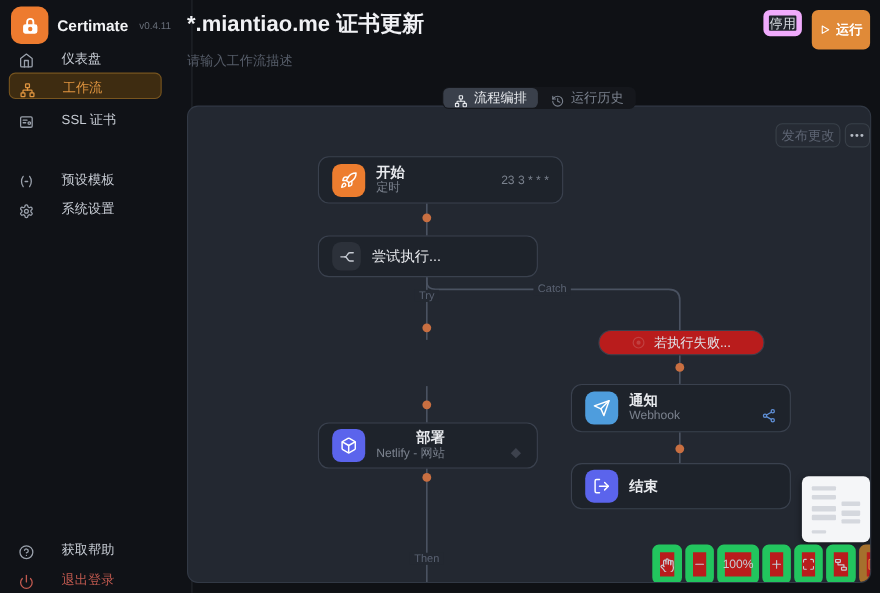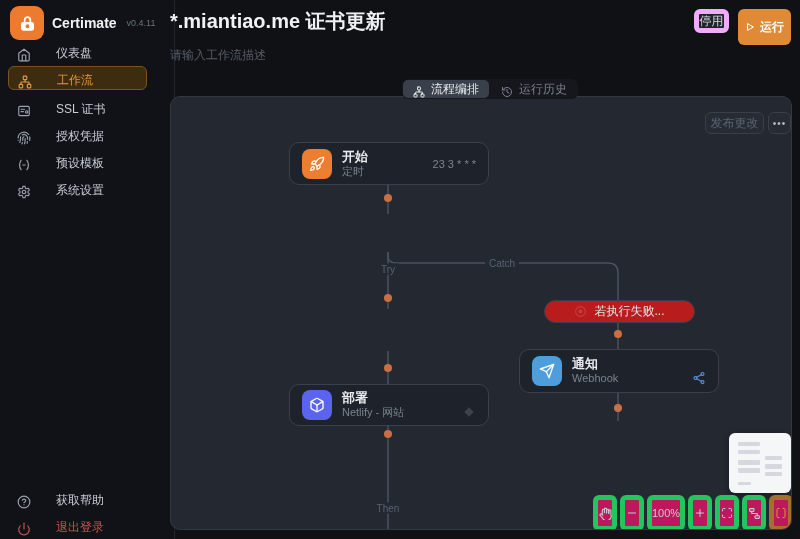--- a/index.html
+++ b/index.html
@@ -70,21 +70,21 @@
     background:#b91c1c; border:1px solid #3a414e; border-radius:12px; cursor:pointer;
     font-size:12px; color:#dfe2e8; }
 
   
   #minimap { position:absolute; left:558px; top:336px; width:62px; height:60px;
     background:#f5f6f8; border-radius:6px; box-shadow:0 2px 6px rgba(0,0,0,.4); }
   #minimap .bar { position:absolute; background:#d5d8de; border-radius:1px; }
 
   #zoombar { position:absolute; left:422px; top:398px; display:flex; gap:3px; align-items:center; }
   .tool-btn { height:36px; min-width:24px; display:flex; align-items:center; justify-content:center;
-    background:#be185d; border:5px solid #22c55e; border-radius:6px; color:#c7ccd4;
+    background:#b91c1c; border:7px solid #22c55e; border-radius:6px; color:#c7ccd4;
     font-size:12px; cursor:pointer; }
   .tool-btn svg { stroke:#c7ccd4; }
   .tool-btn.zoom-pct { width:38px; font-size:11px; }
   .tool-btn.active-orange { border-color:#a5702d; }
   .tool-btn.active-orange svg { stroke:#dd9240; }
 </style>
 </head>
 <body>
 
 <div id="sidebar">
@@ -130,36 +130,20 @@
       <svg width="14" height="14" viewBox="0 0 24 24" fill="none" stroke-width="2" stroke-linecap="round" stroke-linejoin="round">
         <rect x="3" y="4" width="18" height="16" rx="2"></rect>
           <path d="M7 9h6"></path>
           <path d="M7 13h4"></path>
           <circle cx="16.5" cy="13.5" r="2"></circle>
       </svg>
       </span>
     <span>SSL 证书</span>
   </div>
 
-  <div class="nav-item" style="top:121px;">
-    <span>
-      <svg width="14" height="14" viewBox="0 0 24 24" fill="none" stroke-width="2" stroke-linecap="round" stroke-linejoin="round">
-        <path d="M12 10a2 2 0 0 0-2 2c0 1.02-.1 2.51-.26 4"></path>
-          <path d="M14 13.12c0 2.38 0 6.38-1 8.88"></path>
-        <path d="M17.29 21.02c.12-.6.43-2.3.5-3.02"></path>
-          <path d="M2 12a10 10 0 0 1 18-6"></path>
-          <path d="M2 16h.01"></path>
-        <path d="M21.8 16c.2-2 .131-5.354 0-6"></path>
-          <path d="M5 19.5C5.5 18 6 15 6 12a6 6 0 0 1 .34-2"></path>
-        <path d="M8.65 22c.21-.66.45-1.32.57-2"></path>
-          <path d="M9 6.8a6 6 0 0 1 9 5.2v2"></path>
-      </svg>
-      </span>
-    <span>授权凭据</span>
-  </div>
 
   <div class="nav-item" style="top:148px;">
     <span>
       <svg width="14" height="14" viewBox="0 0 24 24" fill="none" stroke-width="2" stroke-linecap="round" stroke-linejoin="round">
         <path d="M7 4C3.5 8.5 3.5 15.5 7 20"></path>
           <path d="M17 4c3.5 4.5 3.5 11.5 0 16"></path>
           <path d="M10 12h4"></path>
       </svg>
       </span>
     <span>预设模板</span>
@@ -263,39 +247,49 @@
   <div class="branch-label" style="left:331px;top:166px;">Catch</div>
   <div class="branch-label" style="left:217px;top:411px;">Then</div>
 
   <div class="btn" id="btn-publish">
     <span>发布更改</span>
   </div>
   <div class="btn" id="btn-more">
     <span>•••</span>
   </div>
 
-  <div class="node" style="left:118px;top:45px;width:200px;height:43px;">
+  <div class="node" style="left:118px;top:45px;width:223px;height:43px;">
     <div class="node-icon" style="background:#ed7d2f;">
       <svg width="16" height="16" viewBox="0 0 24 24" fill="none" stroke="#fff" stroke-width="2" stroke-linecap="round" stroke-linejoin="round">
         <path d="M4.5 16.5c-1.5 1.26-2 5-2 5s3.74-.5 5-2c.71-.84.7-2.13-.09-2.91a2.18 2.18 0 0 0-2.91-.09z"></path>
         <path d="m12 15-3-3a22 22 0 0 1 2-3.95A12.88 12.88 0 0 1 22 2c0 2.72-.78 7.5-6 11a22.35 22.35 0 0 1-4 2z"></path>
         <path d="M9 12H4s.55-3.03 2-4c1.62-1.08 5 0 5 0"></path>
           <path d="M12 15v5s3.03-.55 4-2c1.08-1.62 0-5 0-5"></path>
       </svg>
     </div>
     <div>
       <div class="node-title">开始</div>
       <div class="node-sub">定时</div>
     </div>
     <div class="node-meta">23 3 * * *</div>
   </div>
 
-
-
-  <div class="node" style="left:118px;top:287px;width:200px;height:42px;">
+  <div class="node" style="left:118px;top:117px;width:200px;height:38px;">
+    <div class="node-icon" style="background:#2c313a;width:26px;height:26px;">
+      <svg width="15" height="15" viewBox="0 0 24 24" fill="none" stroke="#c7ccd4" stroke-width="2" stroke-linecap="round" stroke-linejoin="round">
+        <path d="M3 12h6"></path>
+          <path d="M9 12c4 0 3-6 7-6h5"></path>
+          <path d="M9 12c4 0 3 6 7 6h5"></path>
+      </svg>
+    </div>
+    <div class="node-title" style="font-weight:500;">尝试执行...</div>
+  </div>
+
+
+  <div class="node" style="left:118px;top:287px;width:200px;height:42px;text-align:right;">
     <div class="node-icon" style="background:#5b64ec;">
       <svg width="16" height="16" viewBox="0 0 24 24" fill="none" stroke="#fff" stroke-width="2" stroke-linecap="round" stroke-linejoin="round">
         <path d="M21 8a2 2 0 0 0-1-1.73l-7-4a2 2 0 0 0-2 0l-7 4A2 2 0 0 0 3 8v8a2 2 0 0 0 1 1.73l7 4a2 2 0 0 0 2 0l7-4A2 2 0 0 0 21 16Z"></path>
         <path d="m3.3 7 8.7 5 8.7-5"></path>
           <path d="M12 22V12"></path>
       </svg>
     </div>
     <div>
       <div class="node-title">部署</div>
       <div class="node-sub">Netlify - 网站</div>
@@ -332,20 +326,30 @@
       <svg width="14" height="14" viewBox="0 0 24 24" fill="none" stroke="#5f8fd6" stroke-width="2" stroke-linecap="round">
         <circle cx="18" cy="5" r="2.5"></circle>
           <circle cx="6" cy="12" r="2.5"></circle>
           <circle cx="18" cy="19" r="2.5"></circle>
         <path d="m8.2 10.8 7.6-4.3"></path>
           <path d="m8.2 13.2 7.6 4.3"></path>
       </svg>
     </div>
   </div>
 
+  <div class="node" style="left:348px;top:324px;width:200px;height:42px;">
+    <div class="node-icon" style="background:#5b64ec;">
+      <svg width="16" height="16" viewBox="0 0 24 24" fill="none" stroke="#fff" stroke-width="2" stroke-linecap="round" stroke-linejoin="round">
+        <path d="M9 21H5a2 2 0 0 1-2-2V5a2 2 0 0 1 2-2h4"></path>
+          <path d="m16 17 5-5-5-5"></path>
+          <path d="M21 12H9"></path>
+      </svg>
+    </div>
+    <div class="node-title">结束</div>
+  </div>
 
   <div id="minimap">
     <div class="bar" style="left:9px;top:9px;width:22px;height:4px;"></div>
     <div class="bar" style="left:9px;top:17px;width:22px;height:4px;"></div>
     <div class="bar" style="left:9px;top:27px;width:22px;height:5px;"></div>
     <div class="bar" style="left:9px;top:35px;width:22px;height:5px;"></div>
     <div class="bar" style="left:36px;top:23px;width:17px;height:4px;"></div>
     <div class="bar" style="left:36px;top:31px;width:17px;height:5px;"></div>
     <div class="bar" style="left:36px;top:39px;width:17px;height:4px;"></div>
     <div class="bar" style="left:9px;top:49px;width:13px;height:3px;"></div>

